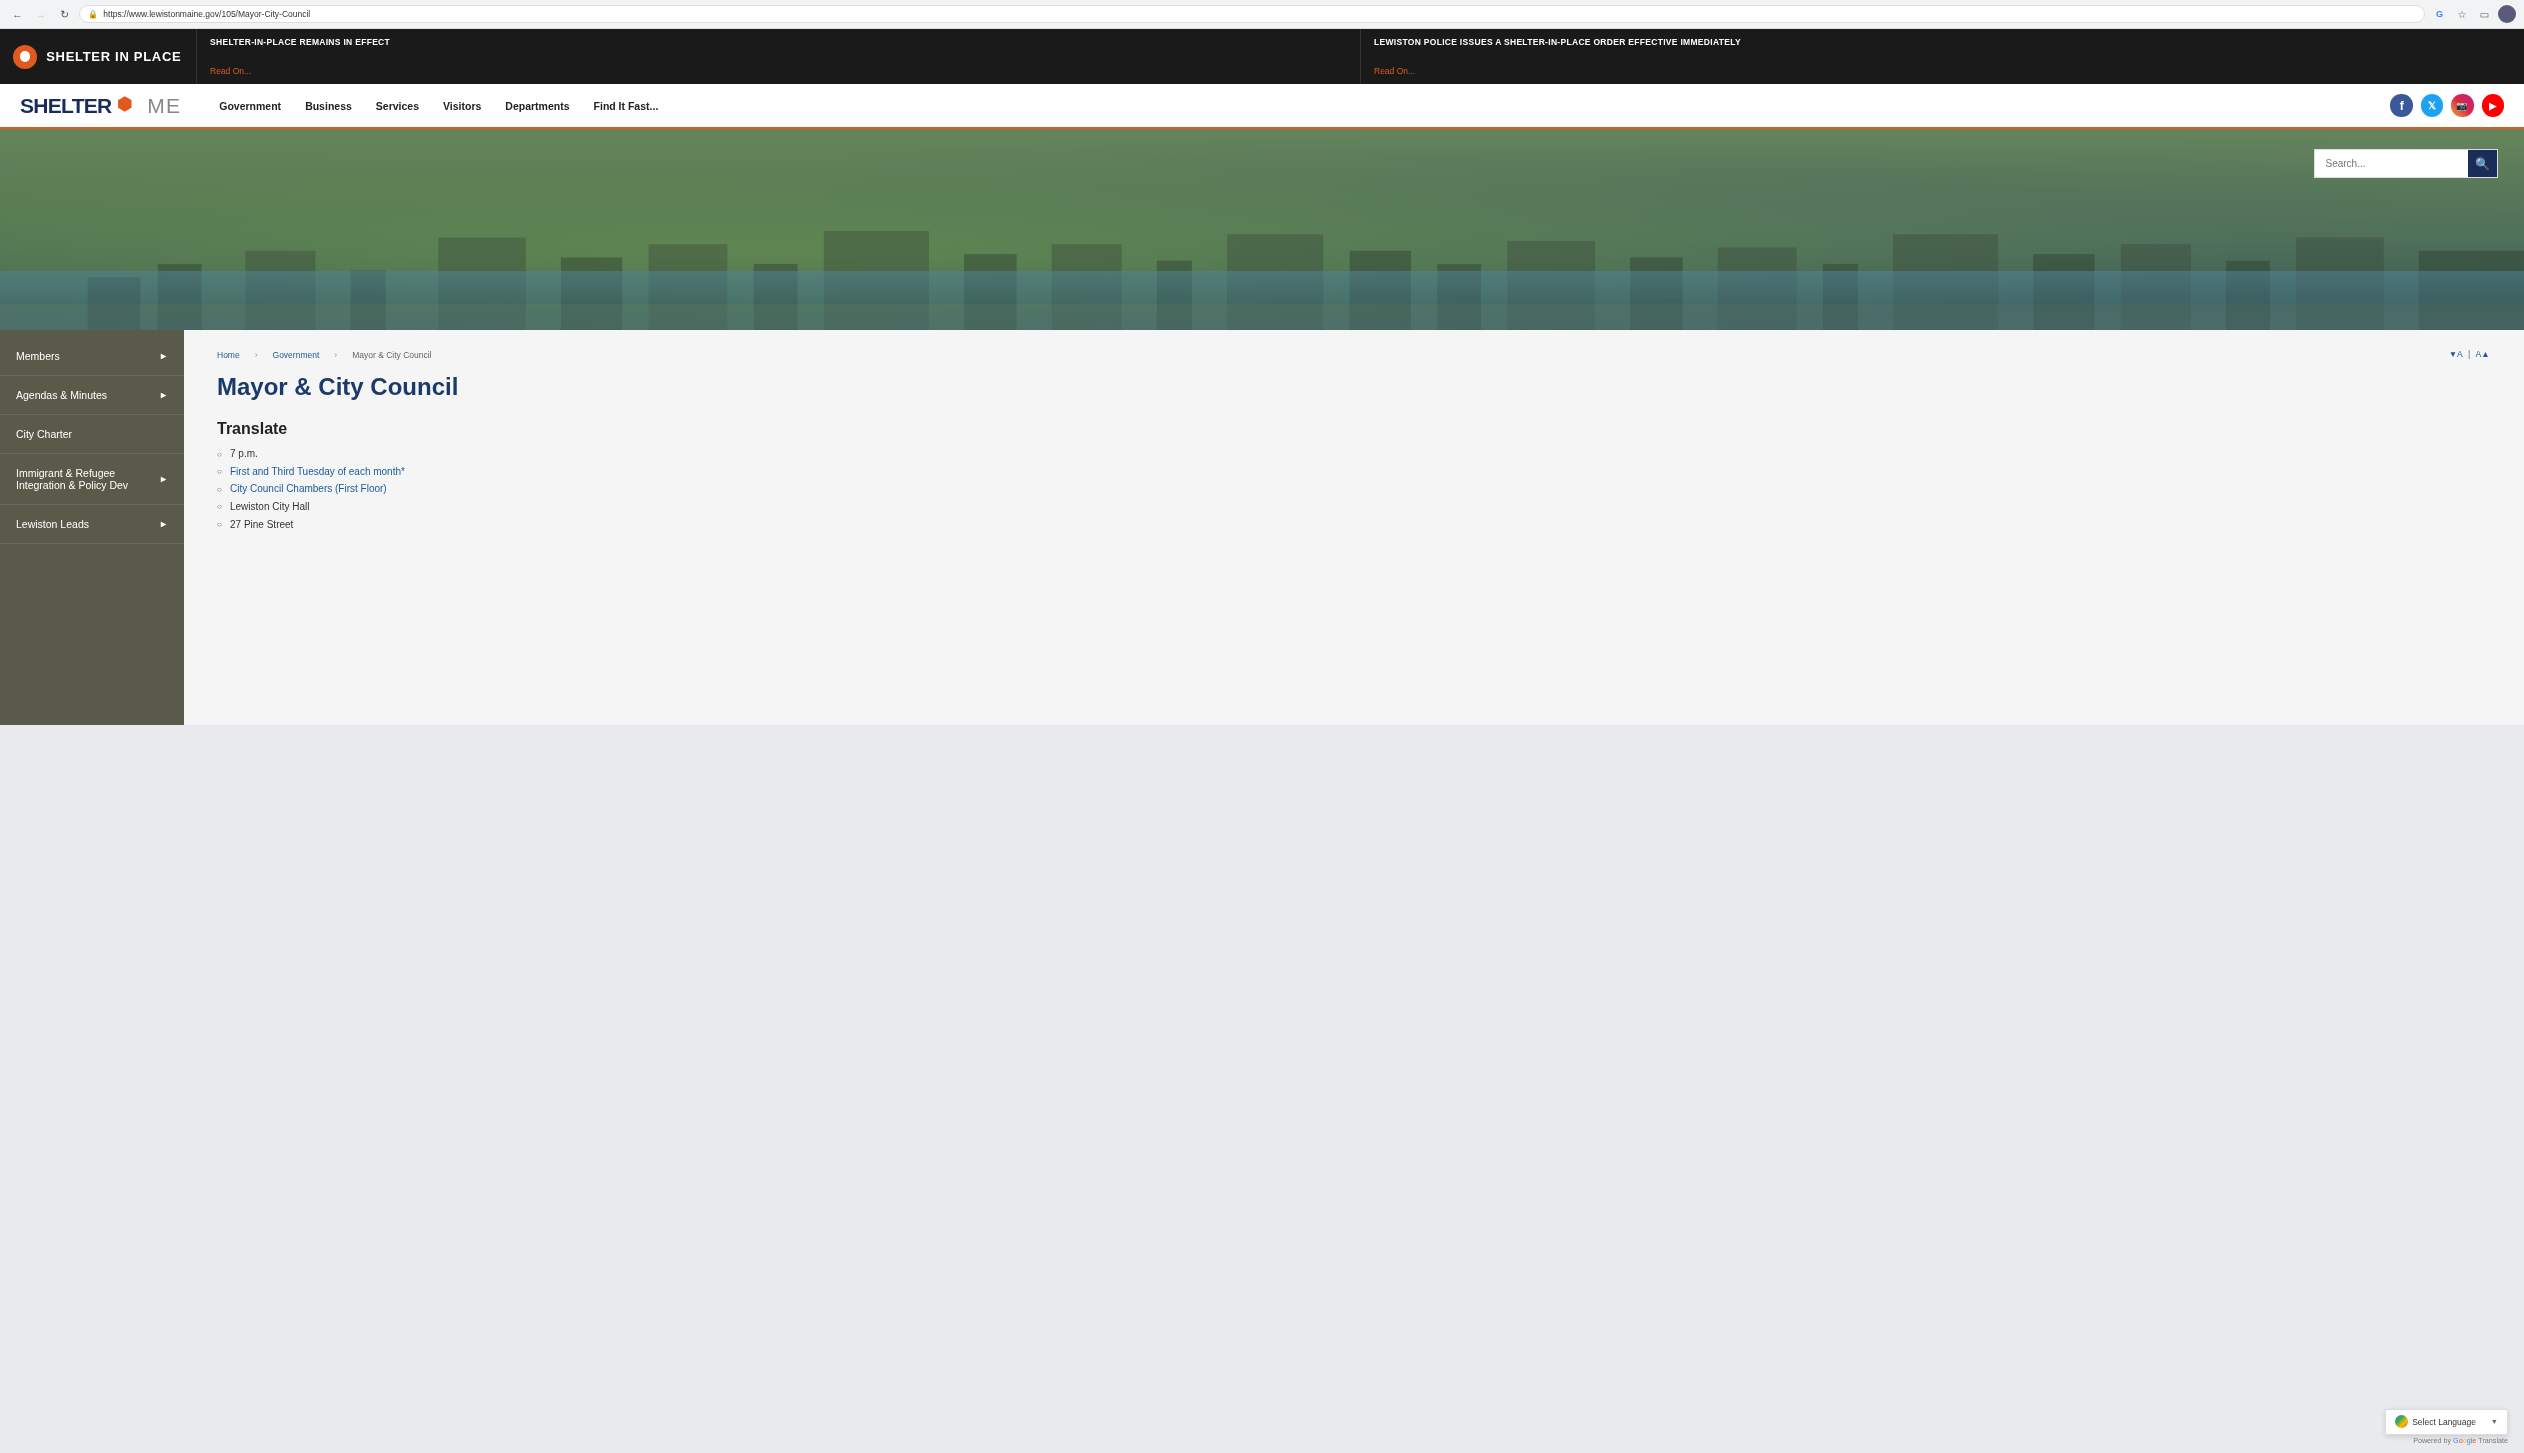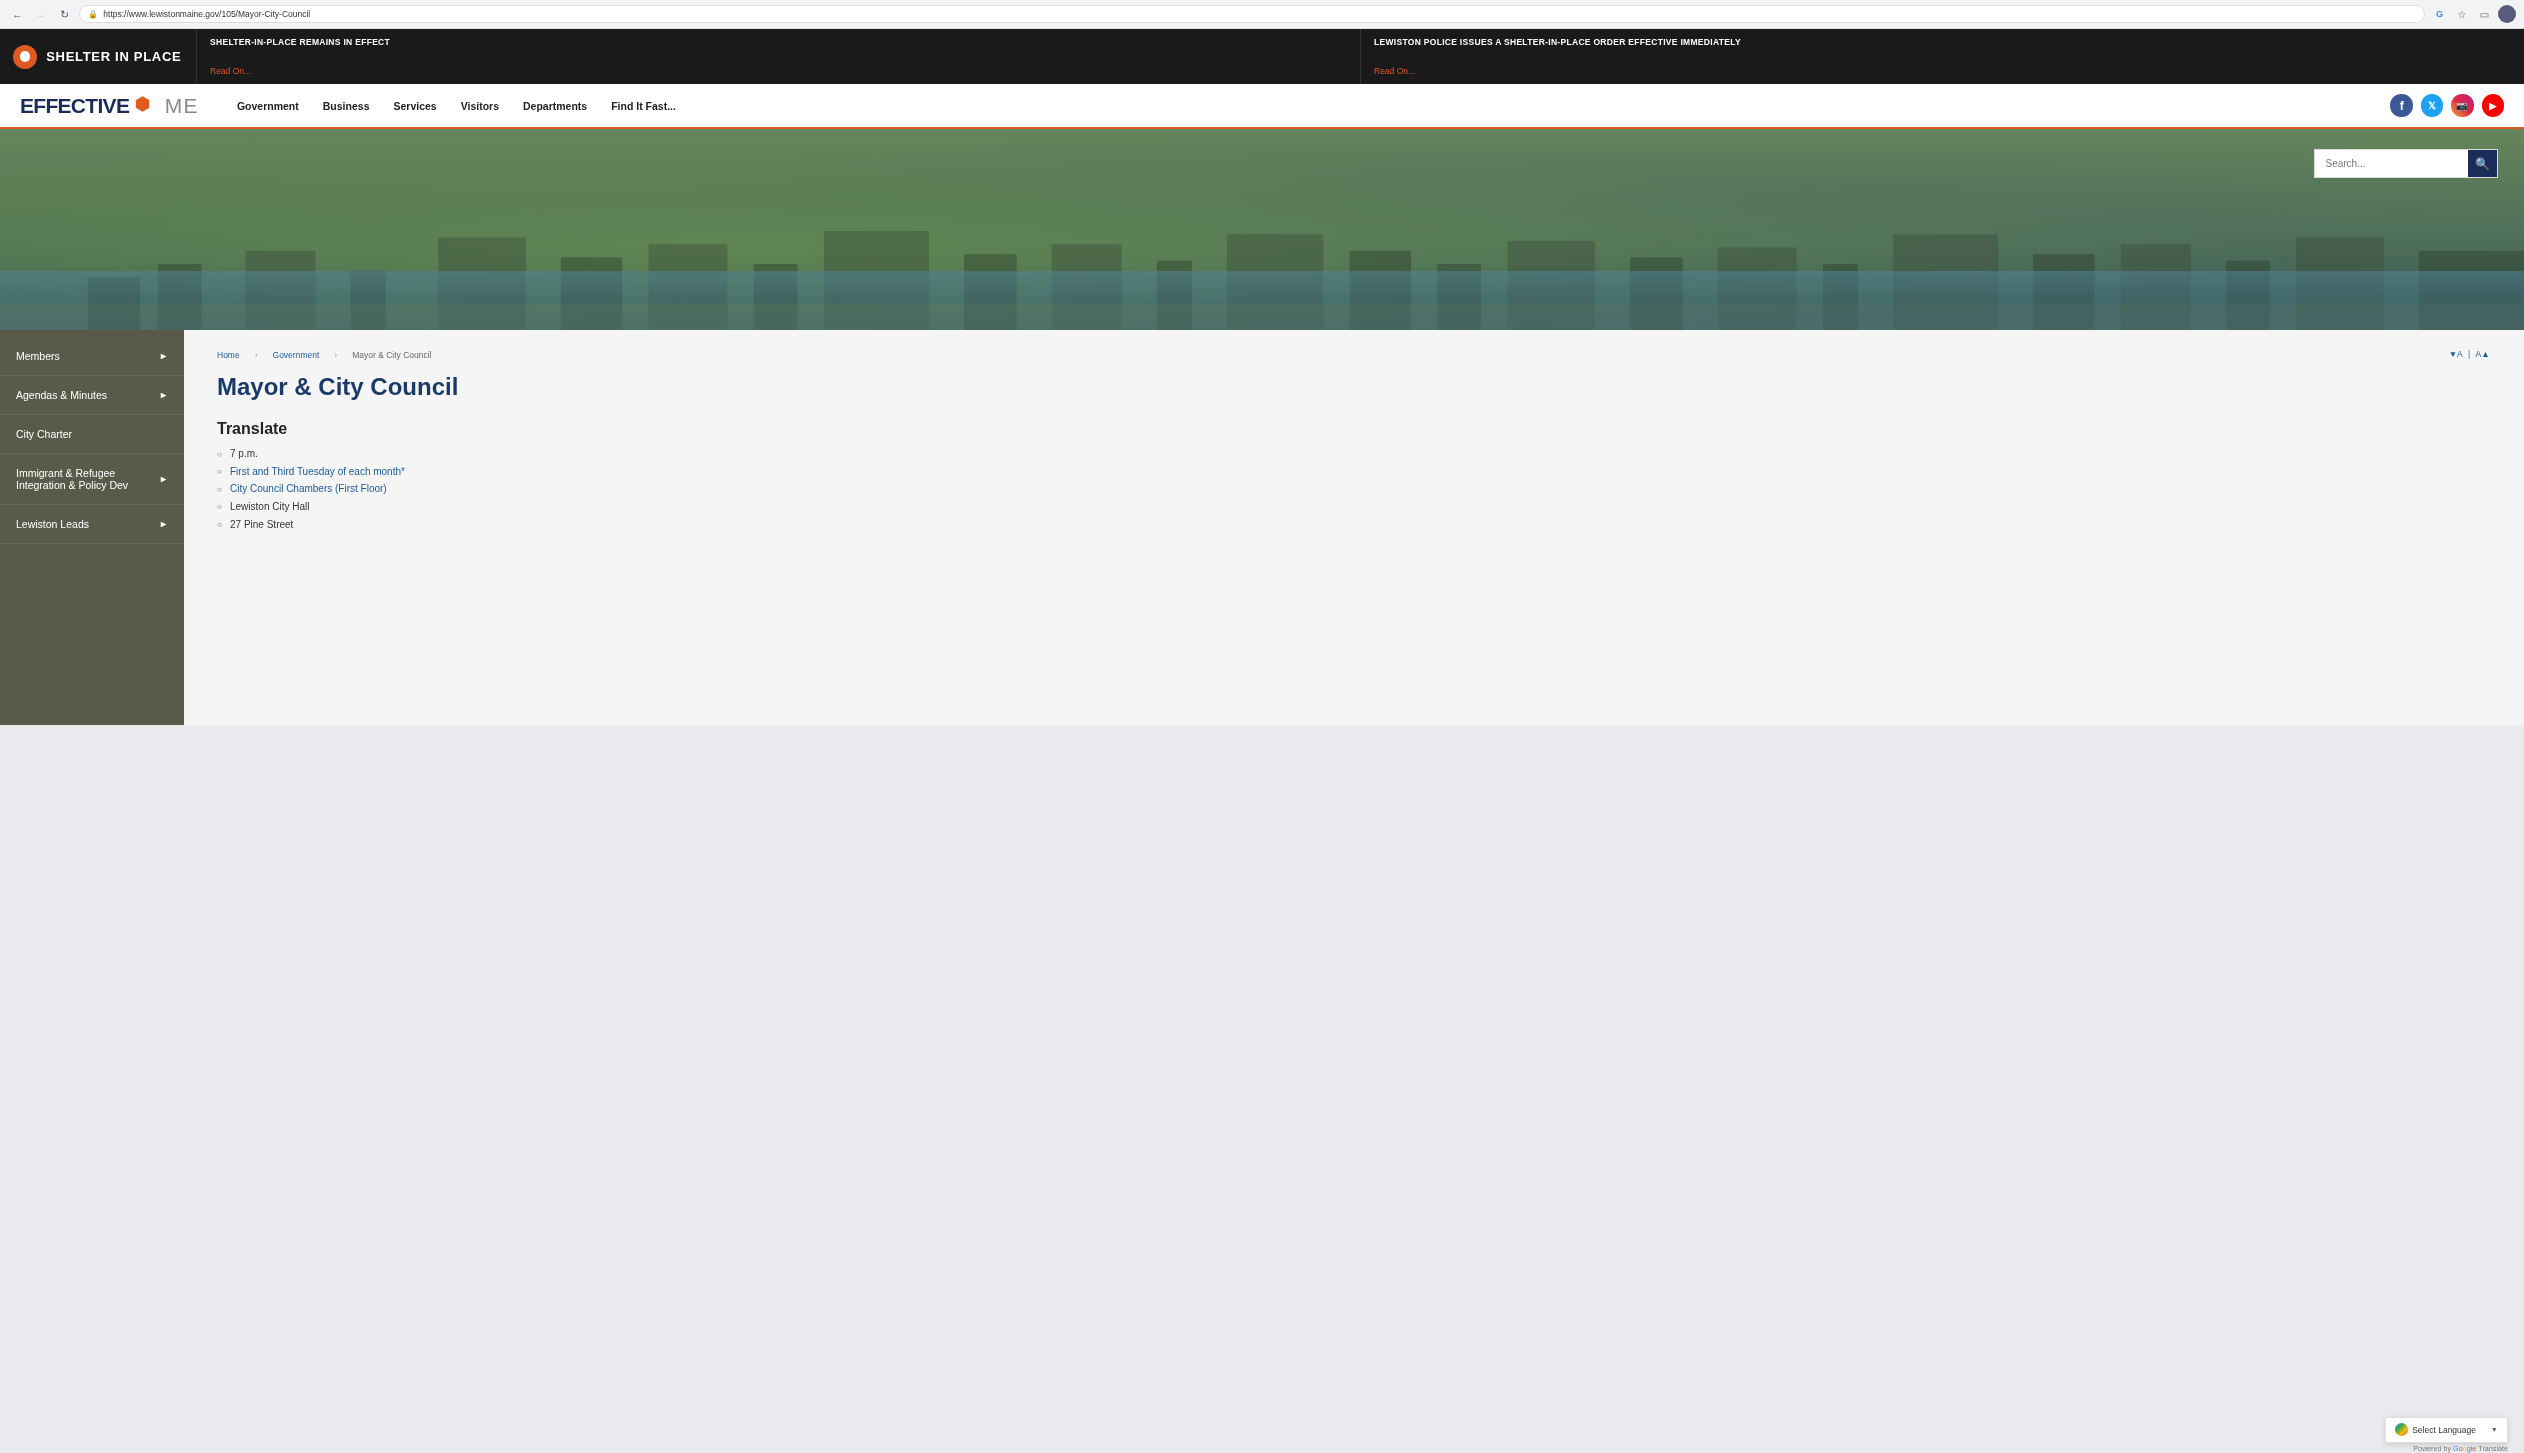--- a/index.html
+++ b/index.html
@@ -348,21 +348,21 @@
       outline: none;
       font-size: 8.5px;
       color: #333;
       cursor: pointer;
       background: transparent;
       appearance: none;
       padding-right: 10.5px;
     }
     .translate-container {
       position: fixed;
-      bottom: 0;
+      bottom: 8px;
       right: 16px;
       display: flex;
       flex-direction: column;
       align-items: flex-end;
     }
     .translate-bar {
       display: flex;
       align-items: center;
       gap: 4px;
       background: white;
@@ -431,21 +431,21 @@
     </div>
     <div class="alert-item">
       <span class="alert-item-title">LEWISTON POLICE ISSUES A SHELTER-IN-PLACE ORDER EFFECTIVE IMMEDIATELY</span>
       <a class="alert-item-link">Read On...</a>
     </div>
   </div>
 </div>
 
 <div class="site-header">
   <div class="logo">
-    <span class="logo-text-lewiston">EFFECTIVE</span>
+    <span class="logo-text-lewiston">SHELTER</span>
     <span class="logo-icon" style="color:#e05a20;">⬢</span>
     <span class="logo-text-me">ME</span>
   </div>
 
   <nav class="main-nav">
     <a class="nav-item">Government</a>
     <a class="nav-item">Business</a>
     <a class="nav-item">Services</a>
     <a class="nav-item">Visitors</a>
     <a class="nav-item">Departments</a>

